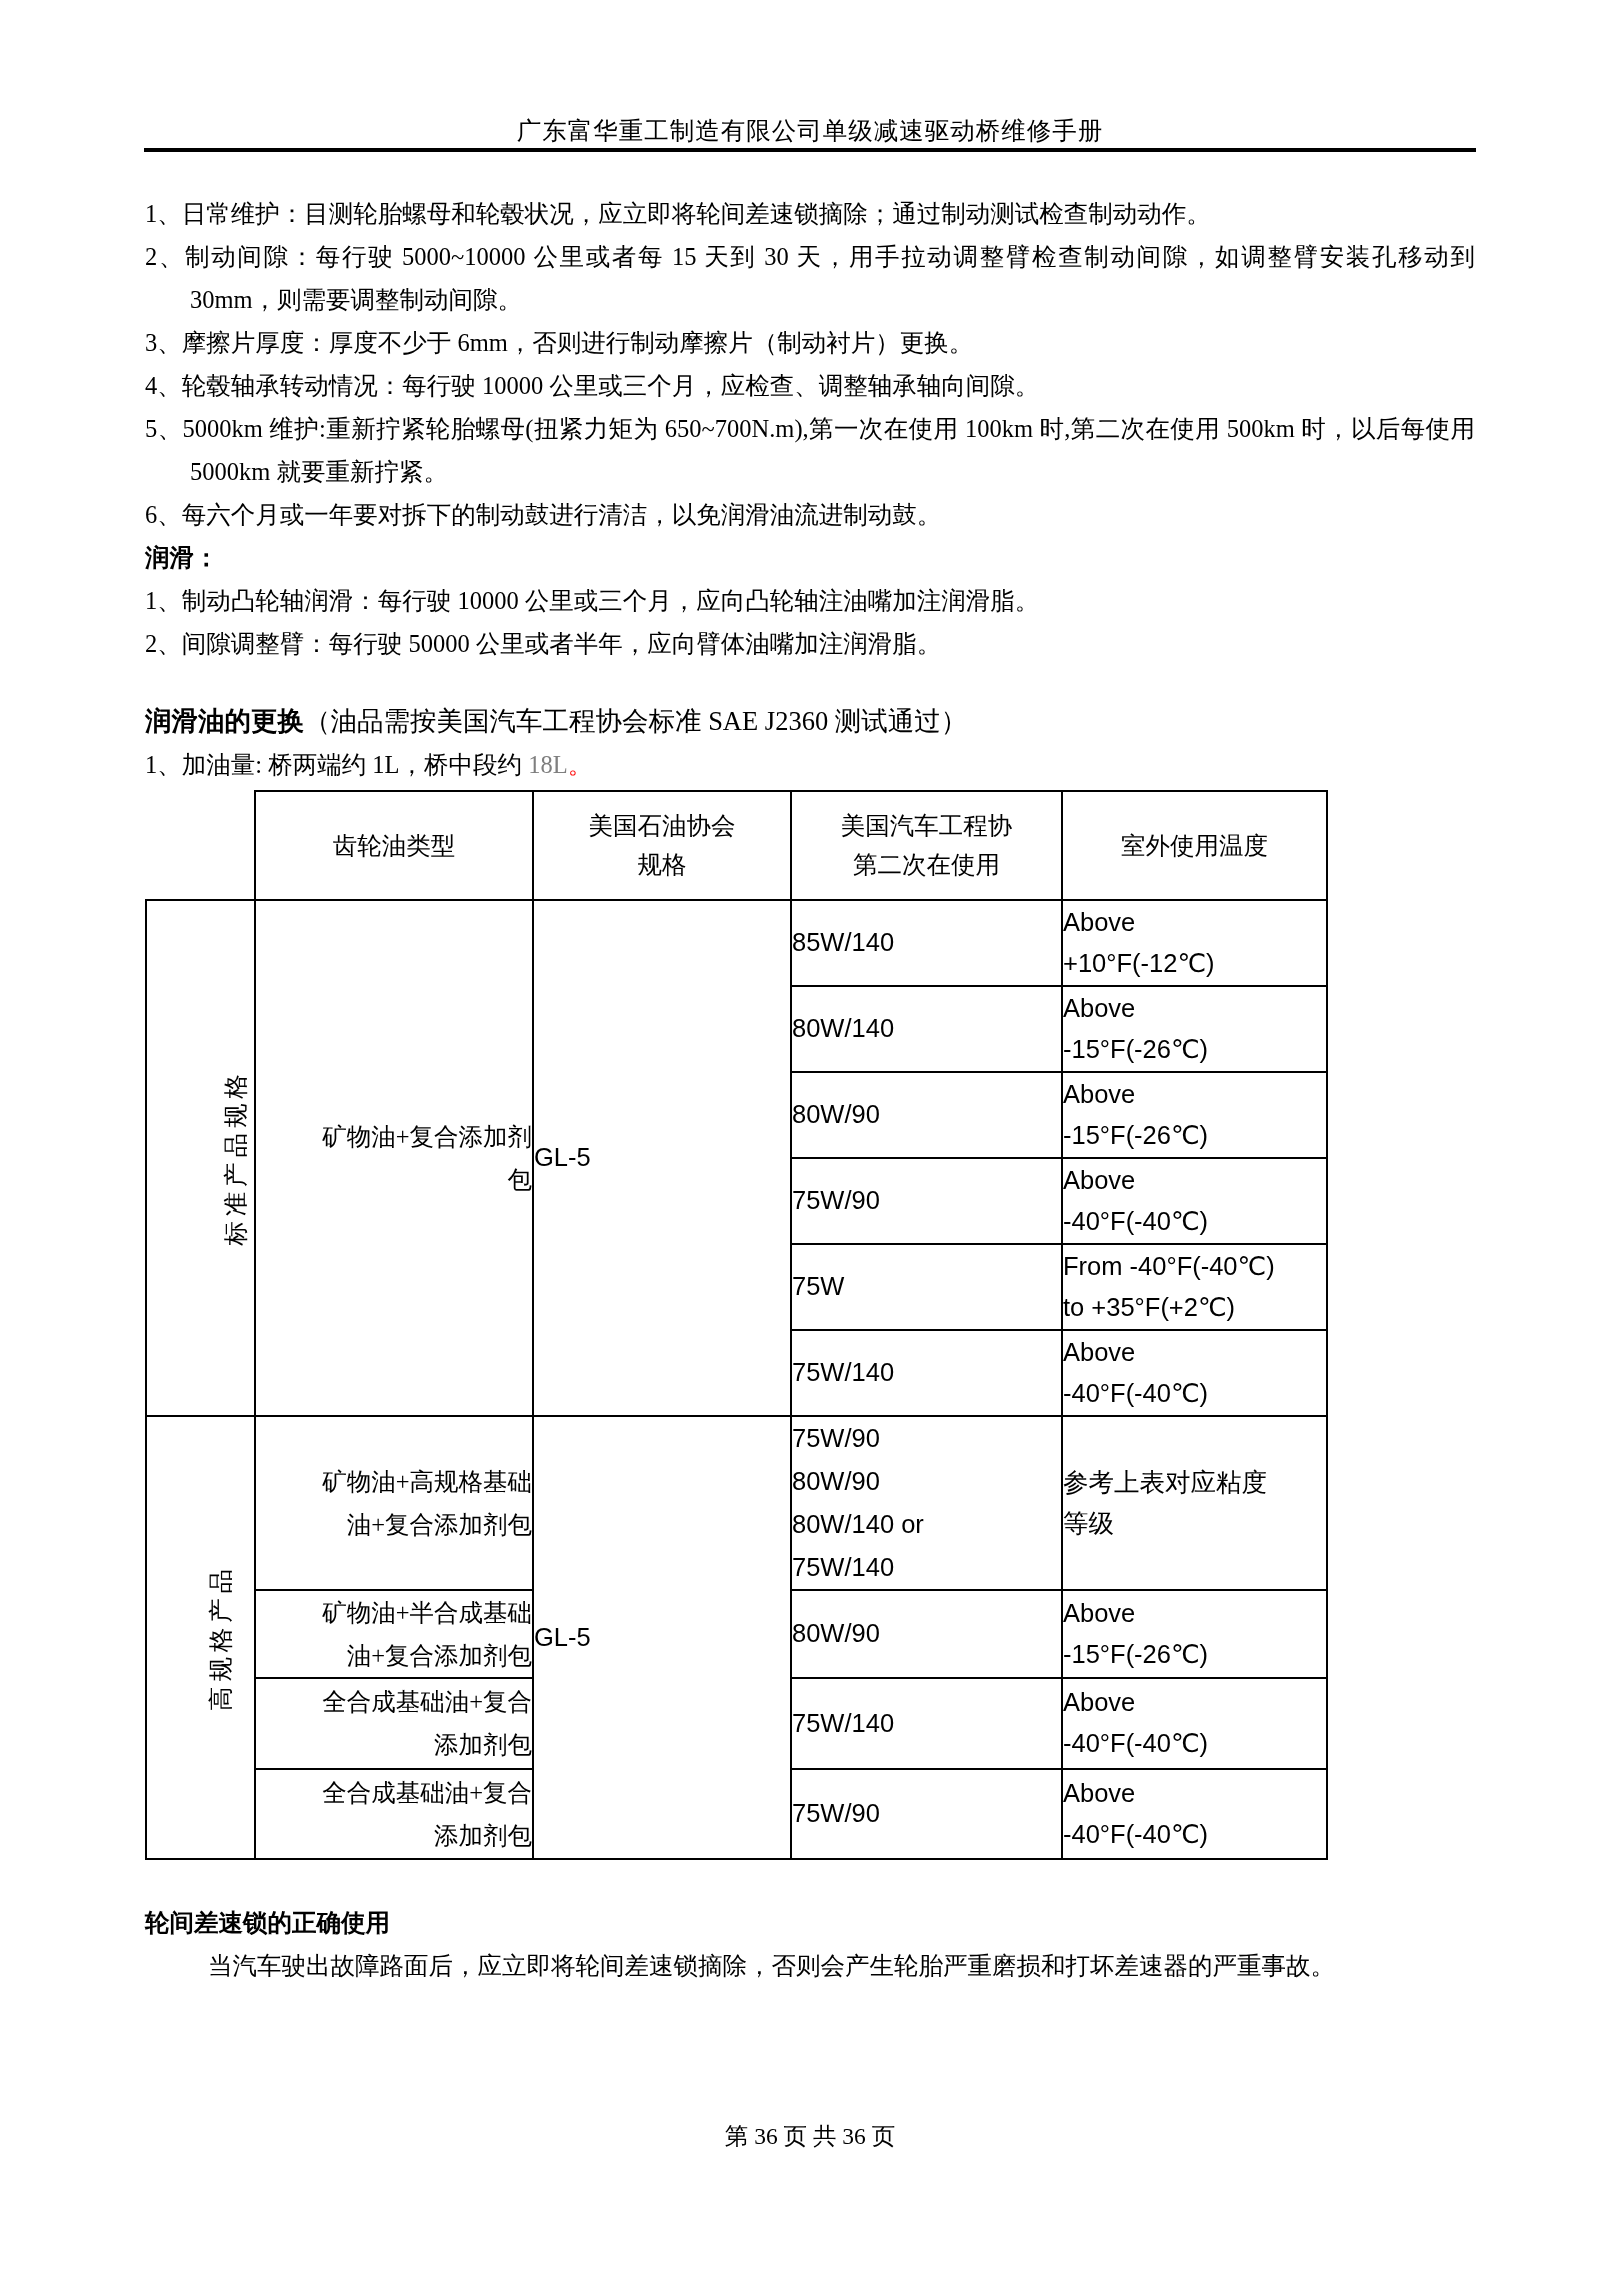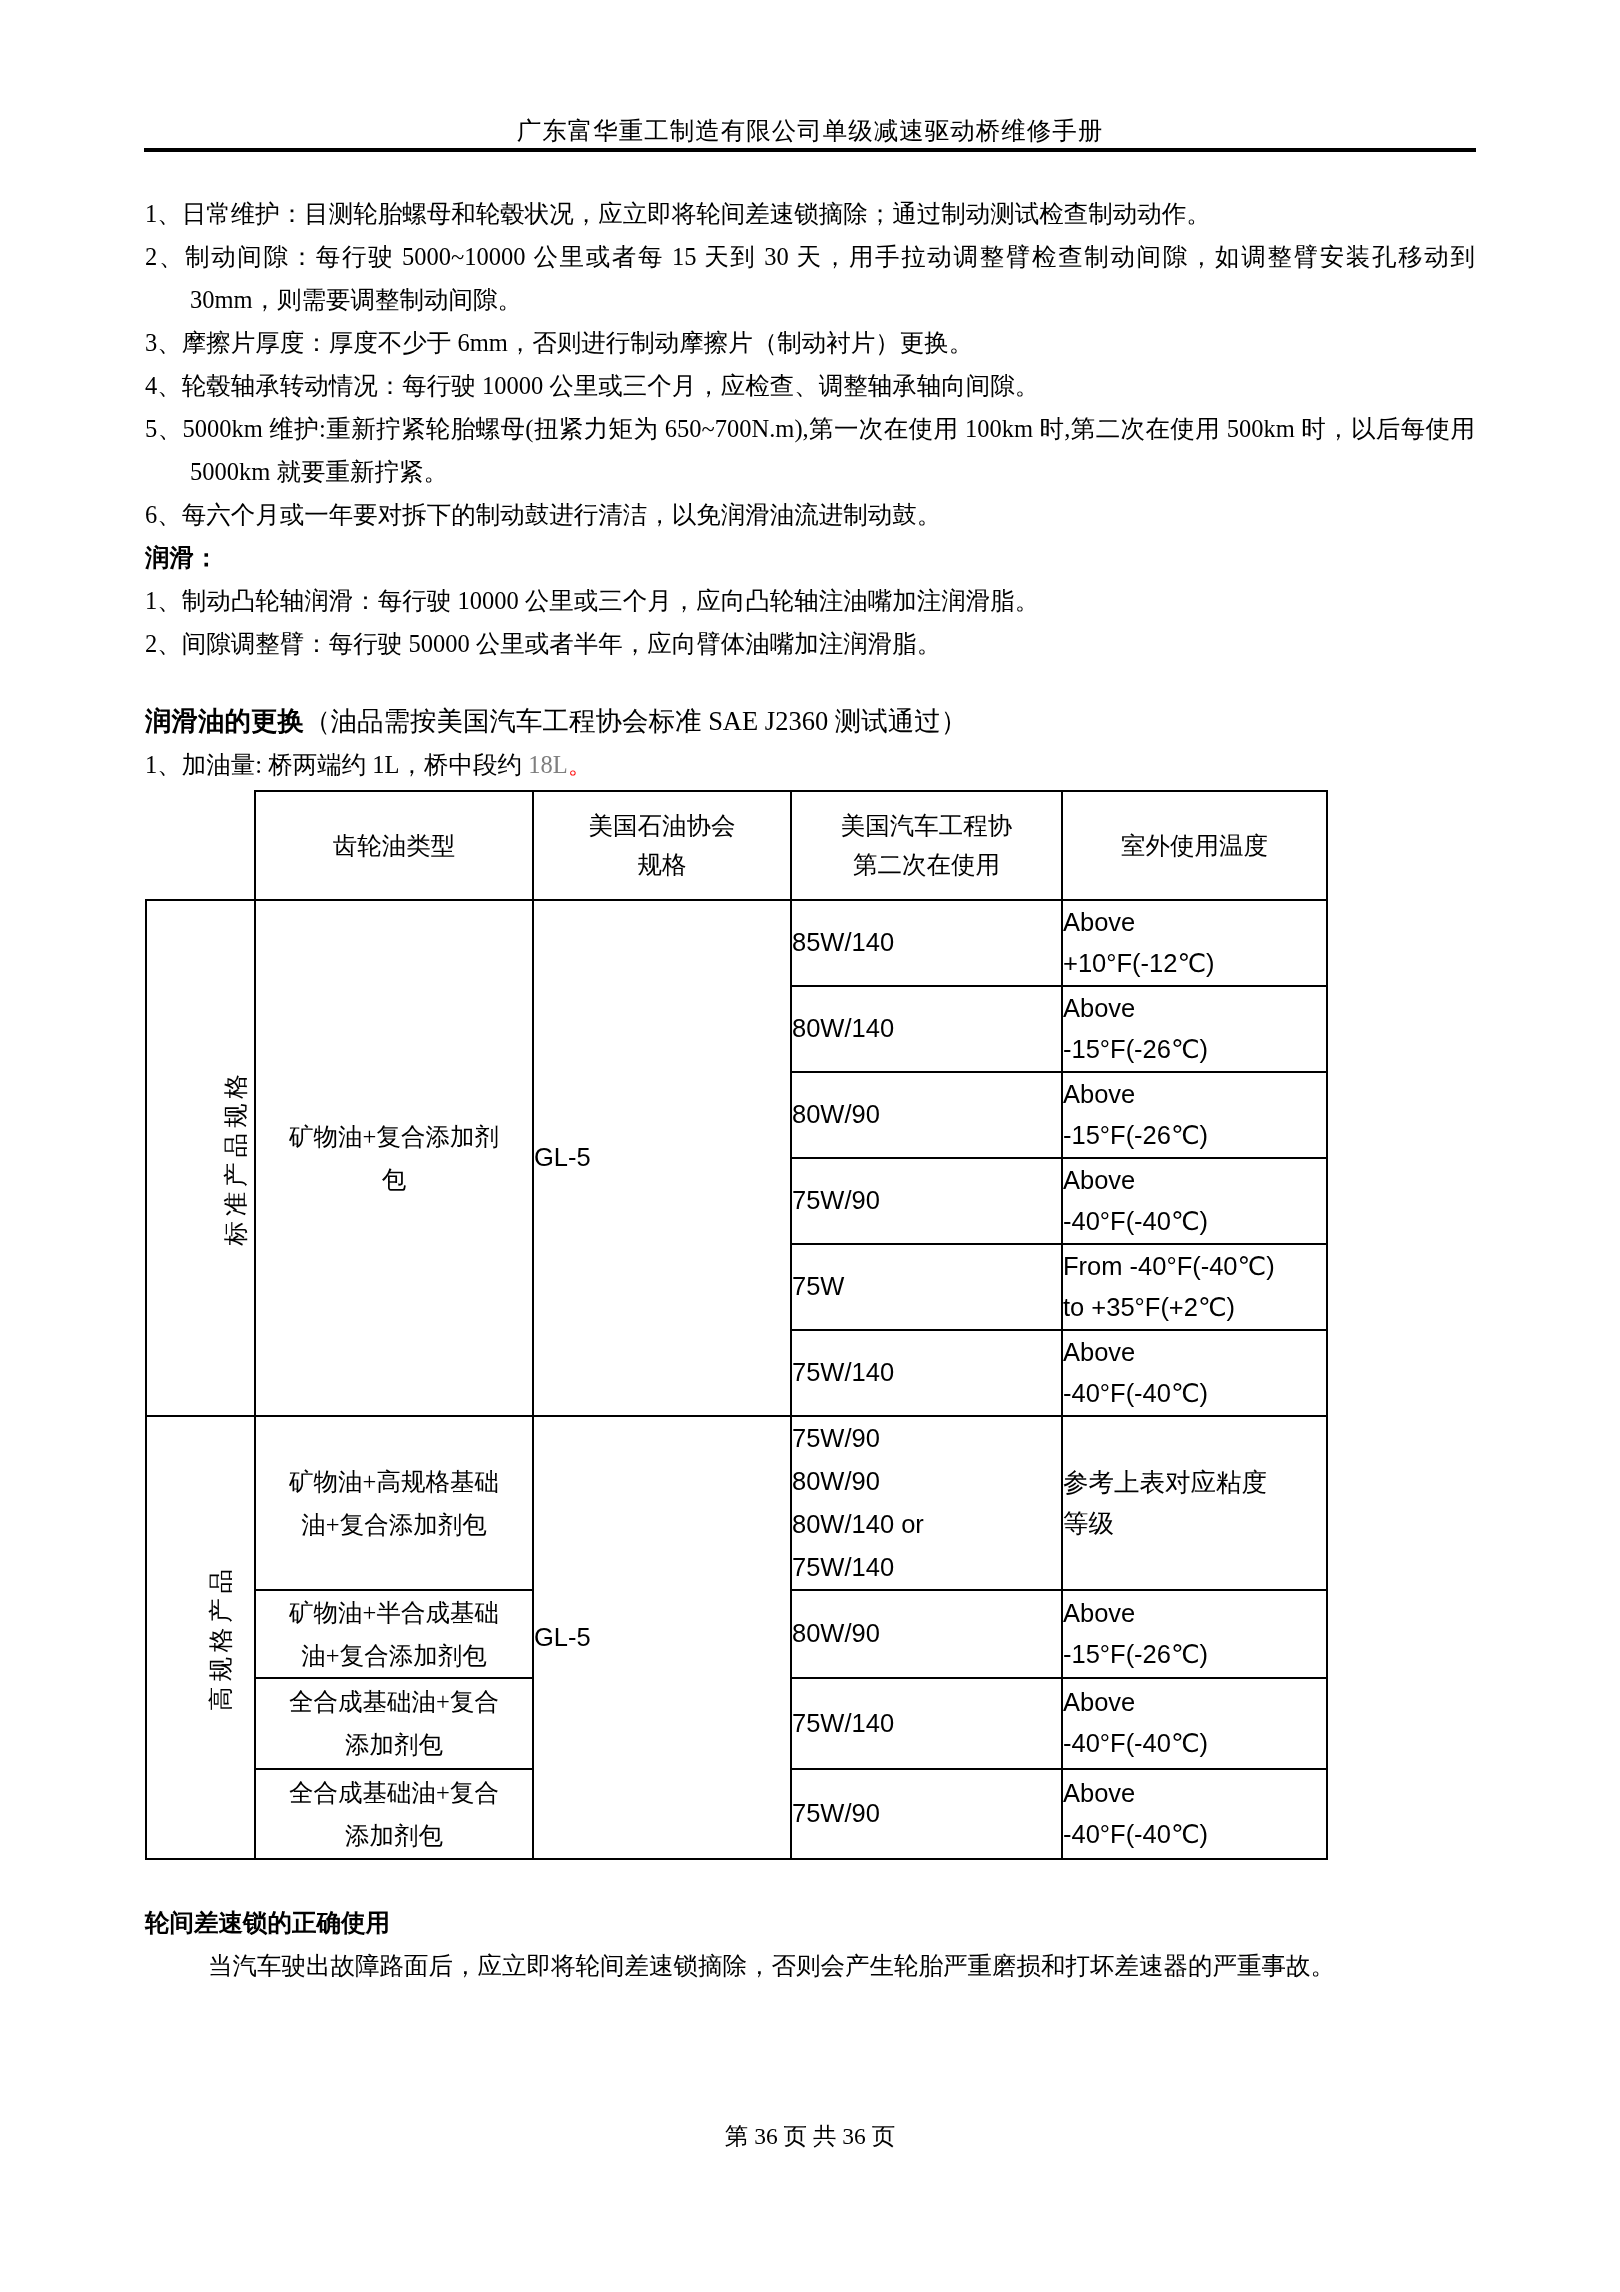--- a/index.html
+++ b/index.html
@@ -22,21 +22,21 @@
   .oil-heading .bold { font-weight:bold; }
   .gray { color:#7f7f7f; }
   .red  { color:#ff0000; }
 
   table.oil { border-collapse:collapse; table-layout:fixed; width:1180px; margin-top:3.9px; }
   table.oil td, table.oil th { border:2.9px solid #000; padding:0; vertical-align:middle; font-weight:normal; }
   table.oil th.empty { border:none; }
   .c-head { text-align:center; line-height:39px; font-size:24.5px; }
   .cat { text-align:center; }
   .vtext { display:inline-block; transform:rotate(-90deg); white-space:nowrap; letter-spacing:4.9px; font-size:24.5px; }
-  .oilcell { text-align:center; line-height:43px; }
+  .oilcell { text-align:right; line-height:43px; }
   .api { text-align:left; font-family:"Liberation Sans","DejaVu Sans",sans-serif; font-size:25.5px; }
   .visc { text-align:left; padding-left:8.8px; font-family:"Liberation Sans","DejaVu Sans",sans-serif; font-size:25.5px; line-height:43px; }
   .tempc { text-align:left; padding-left:16.7px; font-family:"Liberation Sans","DejaVu Sans",sans-serif; font-size:25.5px; line-height:41px; }
   tr.h111 { height:109px; } tr.h88 { height:86px; } tr.h176 { height:173px; }
   tr.h89 { height:87px; } tr.h93 { height:91px; } tr.h92 { height:90px; }
 
   .bottom-heading { margin-top:41px; }
   .para { line-height:43px; text-indent:63px; text-align:justify; }
   .footer { position:absolute; top:2115px; left:0; width:100%; text-align:center; font-size:23.5px; line-height:43px; }
 </style>

